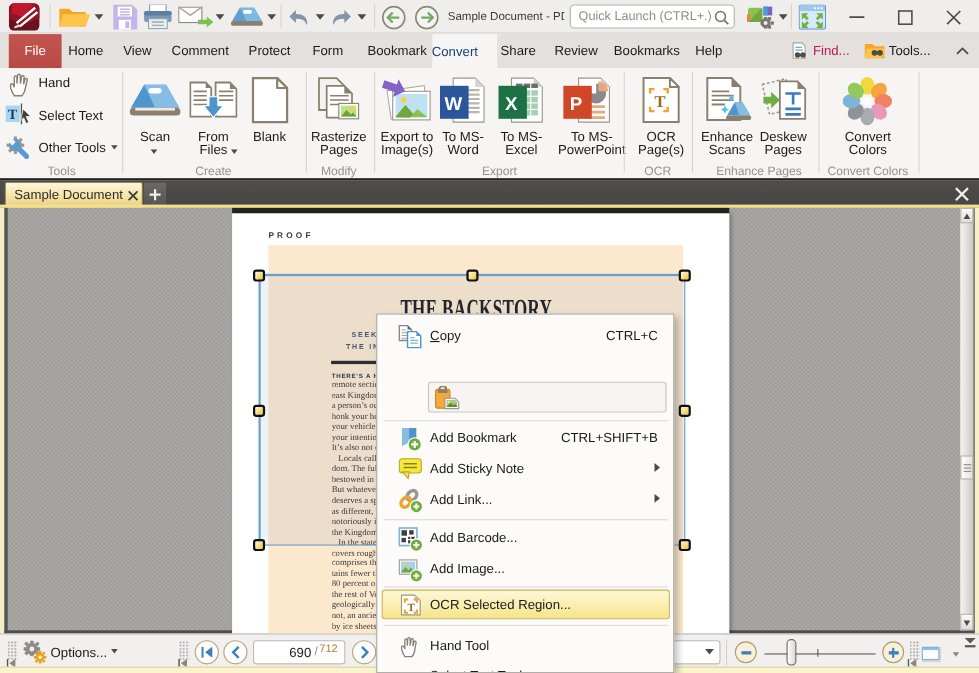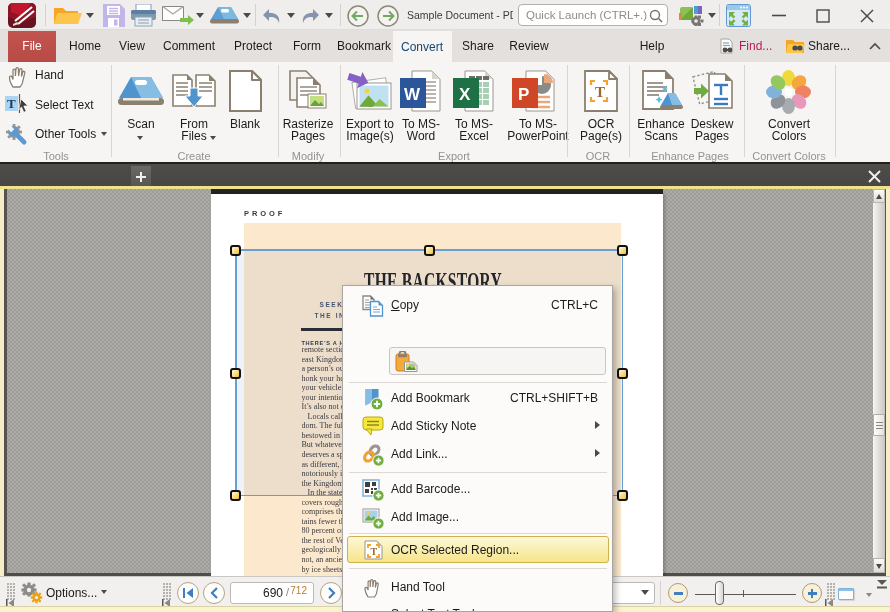--- a/index.html
+++ b/index.html
@@ -2,21 +2,21 @@
 <html><head><meta charset="utf-8"><style>
 *{margin:0;padding:0;box-sizing:border-box}
 html,body{width:890px;height:612px;overflow:hidden}
 body{font-family:"Liberation Sans",sans-serif;position:relative;background:#efedeb}
 .ab{position:absolute}
 svg{display:block}
 #titlebar{position:absolute;left:0;top:0;width:890px;height:30px;background:#f0eeec;border-bottom:1px solid #e0ddd9}
 .tsep{position:absolute;top:4px;width:1px;height:22px;background:#d5d2ce}
 .caret{position:absolute;width:0;height:0;border-left:4px solid transparent;border-right:4px solid transparent;border-top:5px solid #4a4a48}
 #tabrow{position:absolute;left:0;top:30px;width:890px;height:32px;background:#e3e0dd}
-.rtab{position:absolute;top:0;height:32px;line-height:32px;font-size:12px;color:#1b1b1b;text-align:center}
+.rtab{position:absolute;top:0;height:32px;line-height:32px;font-size:12px;color:#1b1b1b;}
 #ribbon{position:absolute;left:0;top:62px;width:890px;height:100px;background:#f7f5f3}
 .rlbl{position:absolute;font-size:12px;color:#1b1b1b;text-align:center;line-height:11.5px}
 .glbl{position:absolute;top:88px;font-size:11px;color:#94928e;text-align:center}
 .rsep{position:absolute;top:3px;height:92px;width:1px;background:#d9d6d2}
 #doctabs{position:absolute;left:0;top:162px;width:890px;height:27px;background:linear-gradient(#4f4d4a,#474543);border-top:2px solid #22211f}
 #docarea{position:absolute;left:0;top:189px;width:890px;height:387px;background-color:#9e9c99;background-image:radial-gradient(circle at 1px 1px,rgba(255,255,255,.15) .9px,transparent 1.25px),radial-gradient(circle at 3px 3px,rgba(255,255,255,.15) .9px,transparent 1.25px);background-size:4px 4px}
 #statusbar{position:absolute;left:0;top:576px;width:890px;height:30px;background:#f2f0ee;border-top:1px solid #cac7c3}
 #bottomstrip{position:absolute;left:0;top:606px;width:890px;height:6px;background:#faf3cb;border-top:1px solid #d9d2a6}
 .navc{position:absolute;top:5px;width:22px;height:22px;border-radius:50%;background:#fdfdfc;border:1px solid #b5a47e}
 .grip{position:absolute;width:9px;height:17px;top:6px;background-image:radial-gradient(circle at 1px 1px,#b5b2ae .8px,transparent 1.1px);background-size:3px 3px}
@@ -163,20 +163,21 @@
  <div class="ab" style="left:8px;top:1px;width:48px;height:31px;background:linear-gradient(#c25550,#b84a45);color:#fff;font-size:12px;text-align:center;line-height:30px">File</div>
  <div class="rtab" style="left:62px;width:46px">Home</div>
  <div class="rtab" style="left:112px;width:40px">View</div>
  <div class="rtab" style="left:156px;width:66px">Comment</div>
  <div class="rtab" style="left:226px;width:54px">Protect</div>
  <div class="rtab" style="left:284px;width:46px">Form</div>
  <div class="rtab" style="left:334px;width:60px">Bookmark</div>
  <div class="rtab" style="left:392.5px;top:1px;width:59px;height:31px;background:#f7f5f3;color:#17466e">Convert</div>
  <div class="rtab" style="left:455px;width:46px">Share</div>
  <div class="rtab" style="left:504px;width:50px">Review</div>
+ <div class="rtab" style="left:558px;width:70px">Bookmarks</div>
  <div class="rtab" style="left:632px;width:40px">Help</div>
  <svg class="ab" style="left:719px;top:8px" width="16" height="16" viewBox="0 0 16 16">
   <path d="M2 1 h8 l3 3 v11 H2 Z" fill="#fdfdfc" stroke="#a8a5a0"></path>
   <g stroke="#7ba7cf" stroke-width="1.2">
         <line x1="4" y1="5" x2="10" y2="5"></line>
         <line x1="4" y1="7.5" x2="11" y2="7.5"></line>
       </g>
   <g fill="#4e4c49">
         <circle cx="6" cy="12" r="2.4"></circle>
         <circle cx="11" cy="12" r="2.4"></circle>
@@ -186,21 +187,21 @@
  <div class="ab" style="left:739px;top:9px;font-size:12px;color:#be185d">Find...</div>
  <svg class="ab" style="left:786px;top:8px" width="19" height="16" viewBox="0 0 19 16">
   <path d="M0 2 h7 l2 2 h9 v11 H0 Z" fill="#f6a626"></path>
   <path d="M2 6 h17 l-3 9 H0 Z" fill="#fbc64b"></path>
   <g fill="#4e4c49">
         <circle cx="9" cy="10" r="2.6"></circle>
         <circle cx="14" cy="10" r="2.6"></circle>
         <rect x="9" y="8.7" width="5" height="2.6"></rect>
       </g>
  </svg>
- <div class="ab" style="left:808px;top:9px;font-size:12px;color:#1b1b1b">Share...</div>
+ <div class="ab" style="left:808px;top:9px;font-size:12px;color:#1b1b1b">Tools...</div>
  <svg class="ab" style="left:869px;top:12px" width="12" height="8" viewBox="0 0 12 8">
       <path d="M1 7 L6 2 11 7" fill="none" stroke="#4a4a48" stroke-width="1.6"></path>
     </svg>
 </div>
 
 <div id="ribbon">
 
  <svg class="ab" style="left:6px;top:3px" width="24" height="24" viewBox="0 0 24 24">
   <path d="M7 22 C5 19 3.5 15 3.5 12.5 c0-1.6 2-1.8 2.6-.3 l.9 2.2 V5.5 c0-1.8 2.4-1.8 2.4 0 V11 l.6-7.2 c.2-1.7 2.4-1.6 2.4.1 L12.6 11 l1-6.3 c.3-1.6 2.4-1.4 2.3.3 L15.4 11.6 l1.3-4.4 c.5-1.5 2.4-1 2.1.5 L17.2 14.5 C16.8 18 15.5 20.5 14 22 Z" fill="#fff" stroke="#8b8070" stroke-width="1.3"></path>
  </svg>
@@ -424,20 +425,29 @@
    <ellipse cx="12" cy="12.5" rx="6.5" ry="8" fill="#94c75e" transform="rotate(-45 12 12.5)"></ellipse>
    <circle cx="22.5" cy="22" r="4" fill="#fff"></circle>
   </g>
  </svg>
  <div class="rlbl" style="left:759px;top:57px;width:60px">Convert<br>Colors</div>
  <div class="glbl" style="left:746px;width:86px">Convert Colors</div>
  <div class="rsep" style="left:835px"></div>
 </div>
 
 <div id="doctabs">
+ <div class="ab" style="left:4px;top:1px;width:126px;height:24px;background:linear-gradient(#fdf7dc,#f3e1a4 60%,#e9cc79);border:1px solid #8a7c4e;border-bottom:none;border-radius:3px 3px 0 0">
+  <div class="ab" style="left:8px;top:4px;font-size:12px;color:#2e2c28">Sample Document</div>
+  <svg class="ab" style="left:111px;top:7px" width="10" height="10" viewBox="0 0 10 10">
+        <g stroke="#3a3a36" stroke-width="1.6">
+          <line x1="1" y1="1" x2="9" y2="9"></line>
+          <line x1="9" y1="1" x2="1" y2="9"></line>
+        </g>
+      </svg>
+ </div>
  <div class="ab" style="left:131px;top:2px;width:20px;height:23px;background:linear-gradient(#6b6965,#55534f)">
   <svg class="ab" style="left:4px;top:5px" width="12" height="12" viewBox="0 0 12 12">
         <g stroke="#f2f0ee" stroke-width="2">
           <line x1="6" y1="1" x2="6" y2="11"></line>
           <line x1="1" y1="6" x2="11" y2="6"></line>
         </g>
       </svg>
  </div>
  <svg class="ab" style="left:867px;top:5px" width="15" height="15" viewBox="0 0 15 15">
       <g stroke="#f2f0ee" stroke-width="2">

